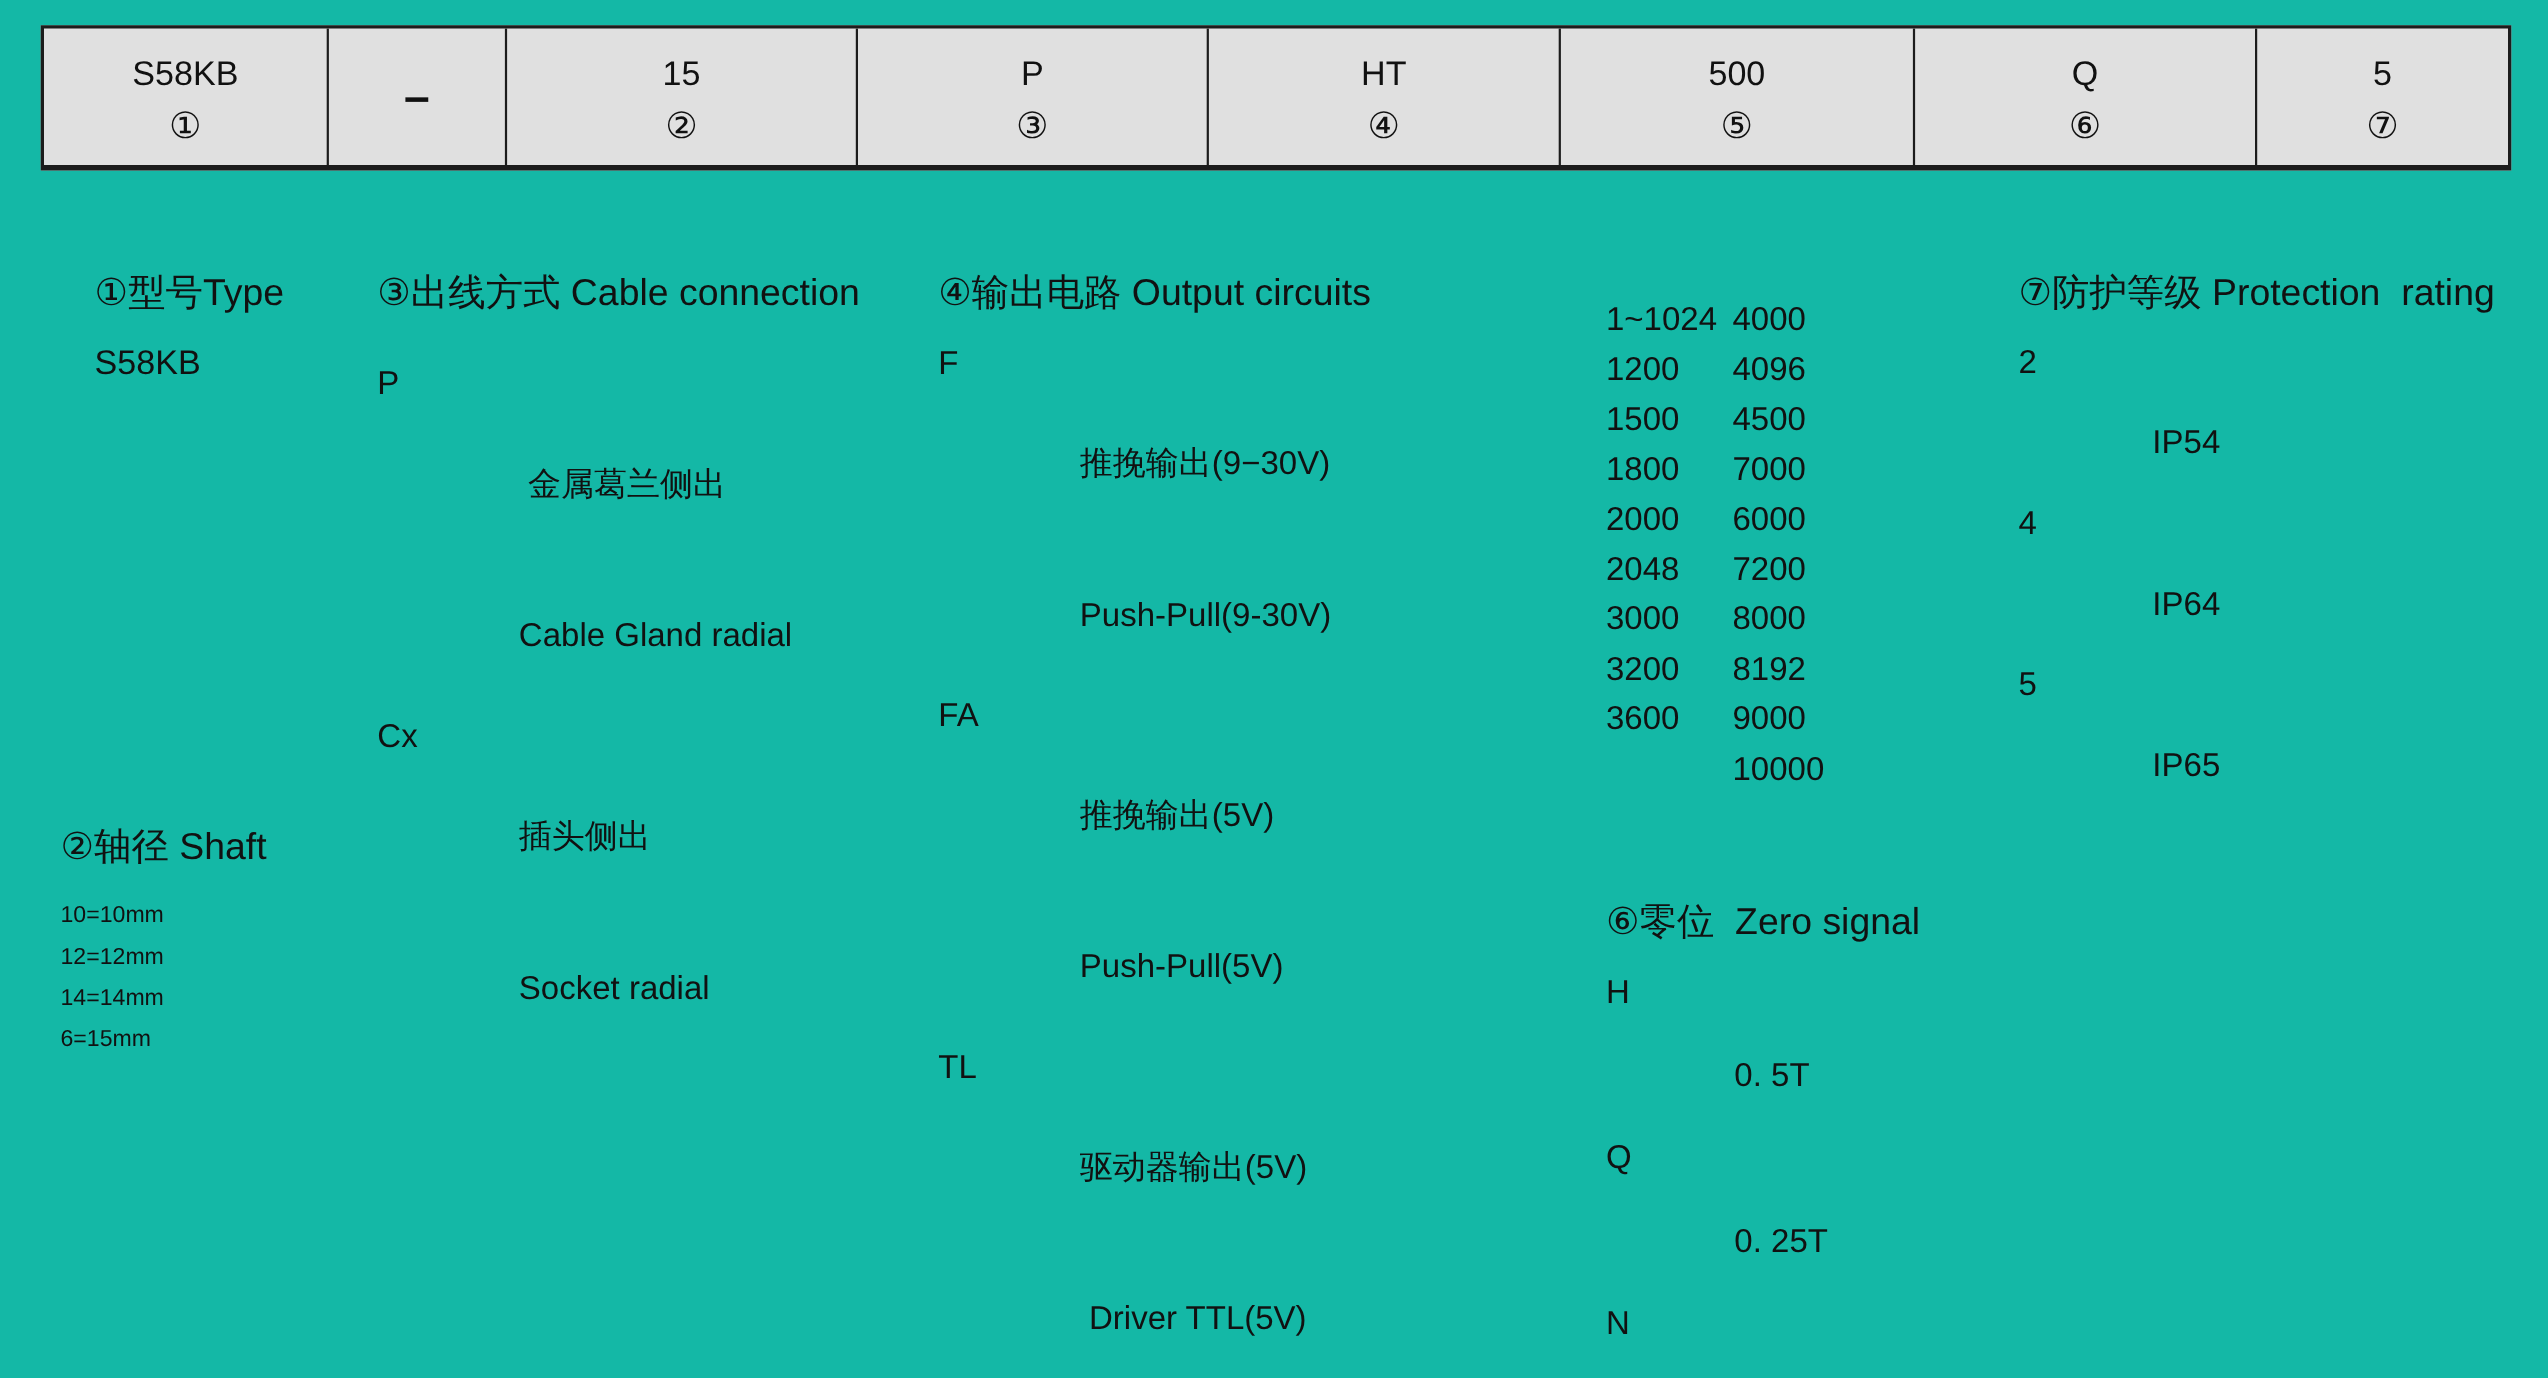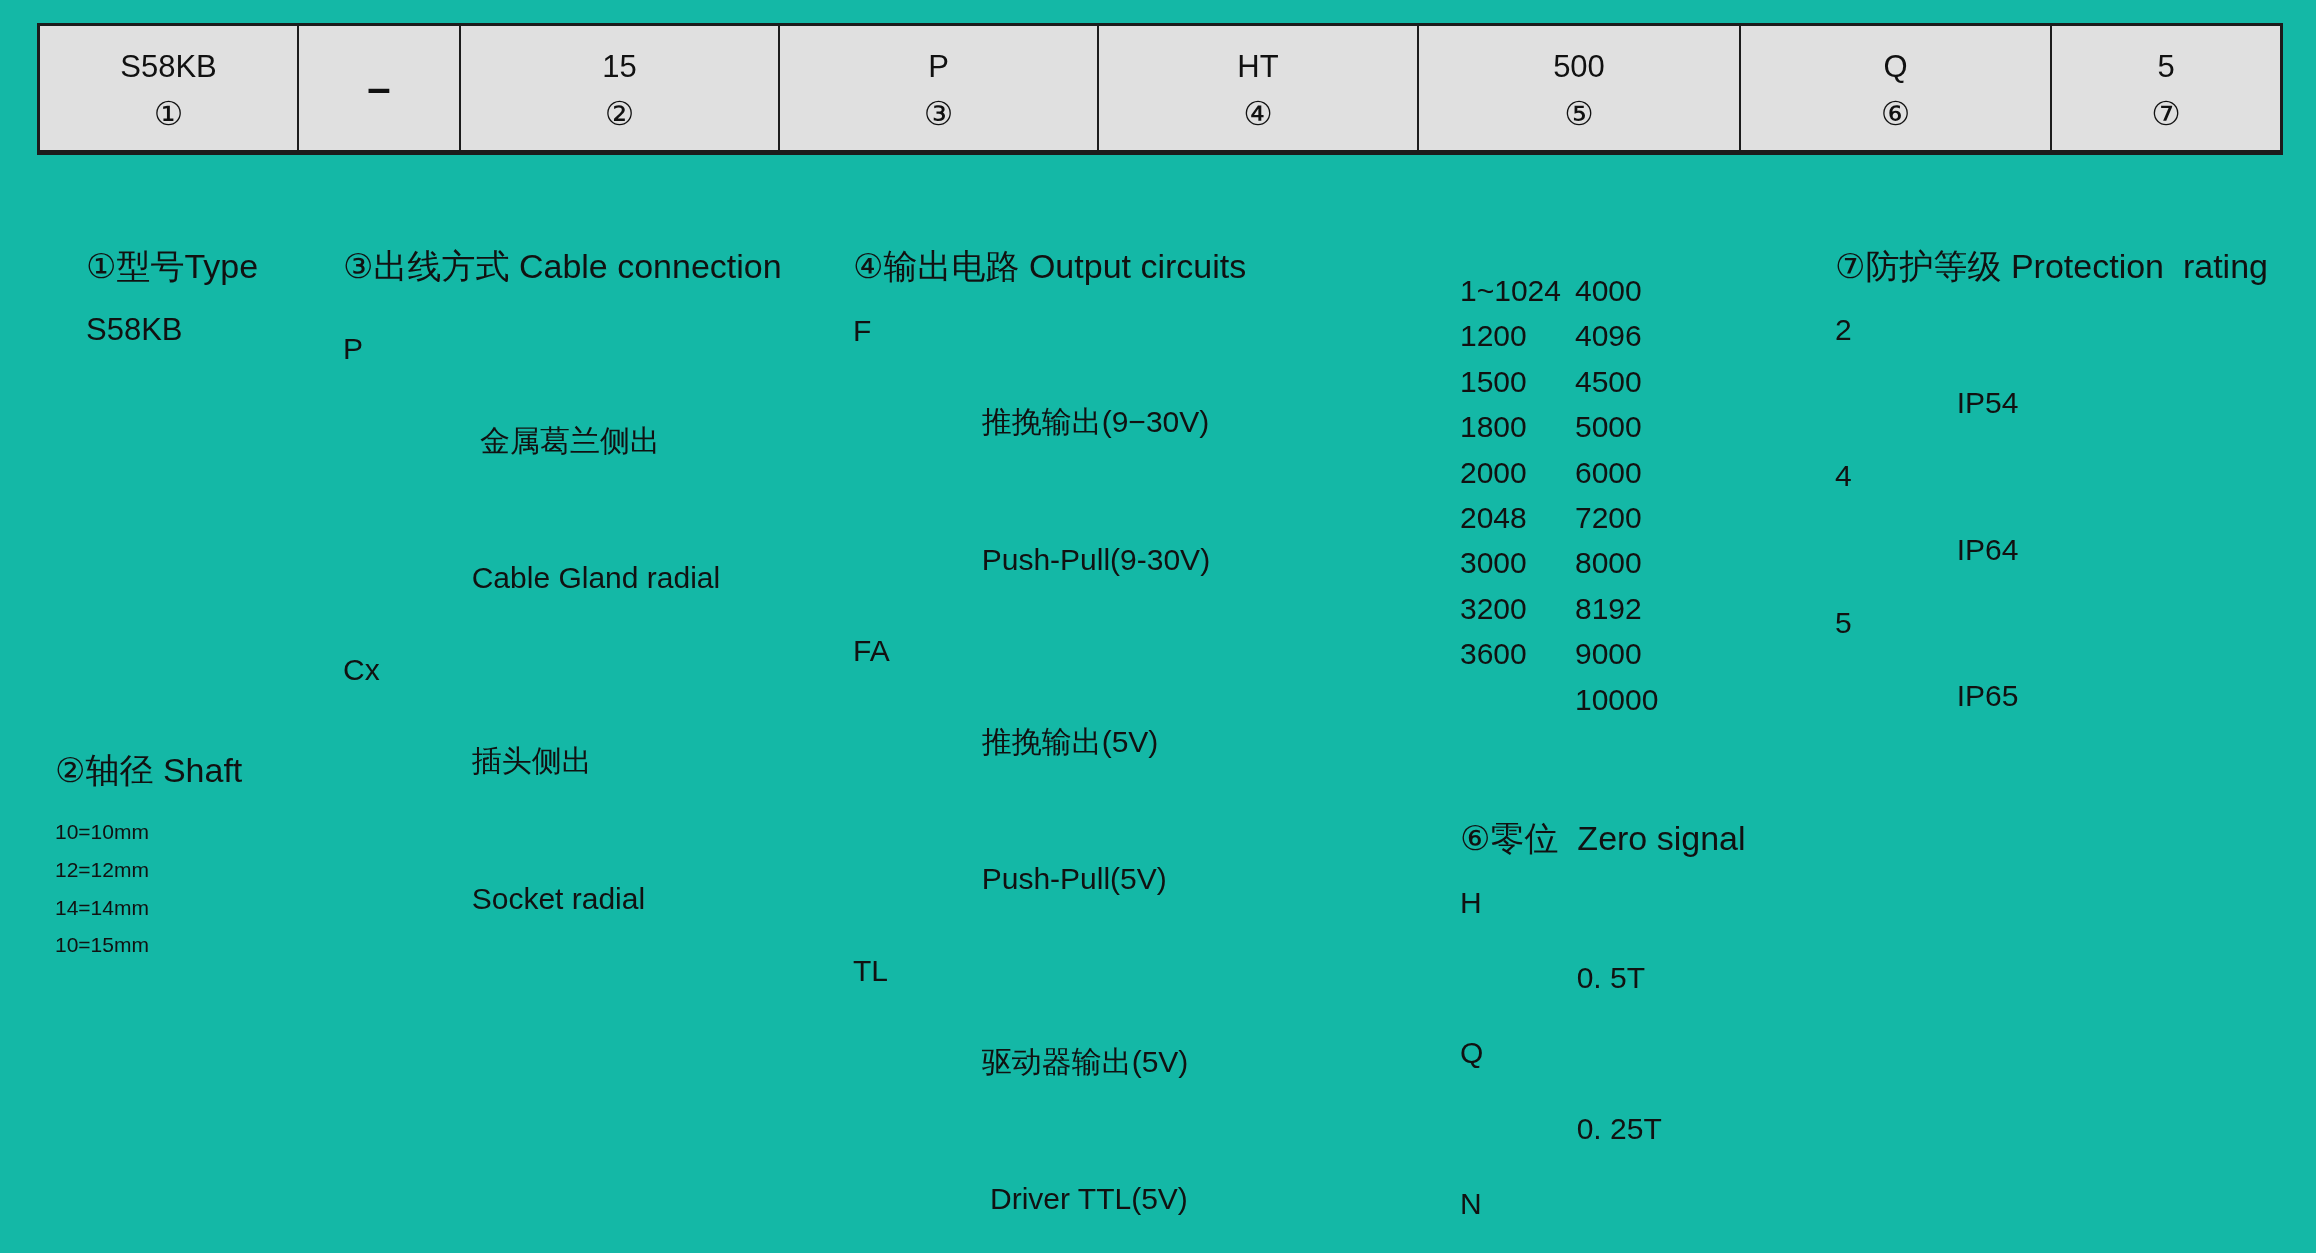--- a/index.html
+++ b/index.html
@@ -104,21 +104,21 @@
     <h2 class="sec-title">①型号Type</h2>
     <div id="type-value">S58KB</div>
   </div>
 
   <div class="sec" id="sec-shaft">
     <h2 class="sec-title">②轴径 Shaft</h2>
     <div id="shaft-items">
       <div class="shaft-item">10=10mm</div>
       <div class="shaft-item">12=12mm</div>
       <div class="shaft-item">14=14mm</div>
-      <div class="shaft-item">10=15mm</div>
+      <div class="shaft-item">6=15mm</div>
     </div>
   </div>
 
   <div class="sec" id="sec-cable">
     <h2 class="sec-title">③出线方式 Cable connection</h2>
     <div class="rows" id="cable-rows">
       <div class="row">
         <span class="lbl">P</span>
         <span> 金属葛兰侧出</span>
       </div>
@@ -172,21 +172,21 @@
       <div class="res-row">
         <span class="res-c1">1200</span>
         <span class="res-c2">4096</span>
       </div>
       <div class="res-row">
         <span class="res-c1">1500</span>
         <span class="res-c2">4500</span>
       </div>
       <div class="res-row">
         <span class="res-c1">1800</span>
-        <span class="res-c2">5000</span>
+        <span class="res-c2">7000</span>
       </div>
       <div class="res-row">
         <span class="res-c1">2000</span>
         <span class="res-c2">6000</span>
       </div>
       <div class="res-row">
         <span class="res-c1">2048</span>
         <span class="res-c2">7200</span>
       </div>
       <div class="res-row">

